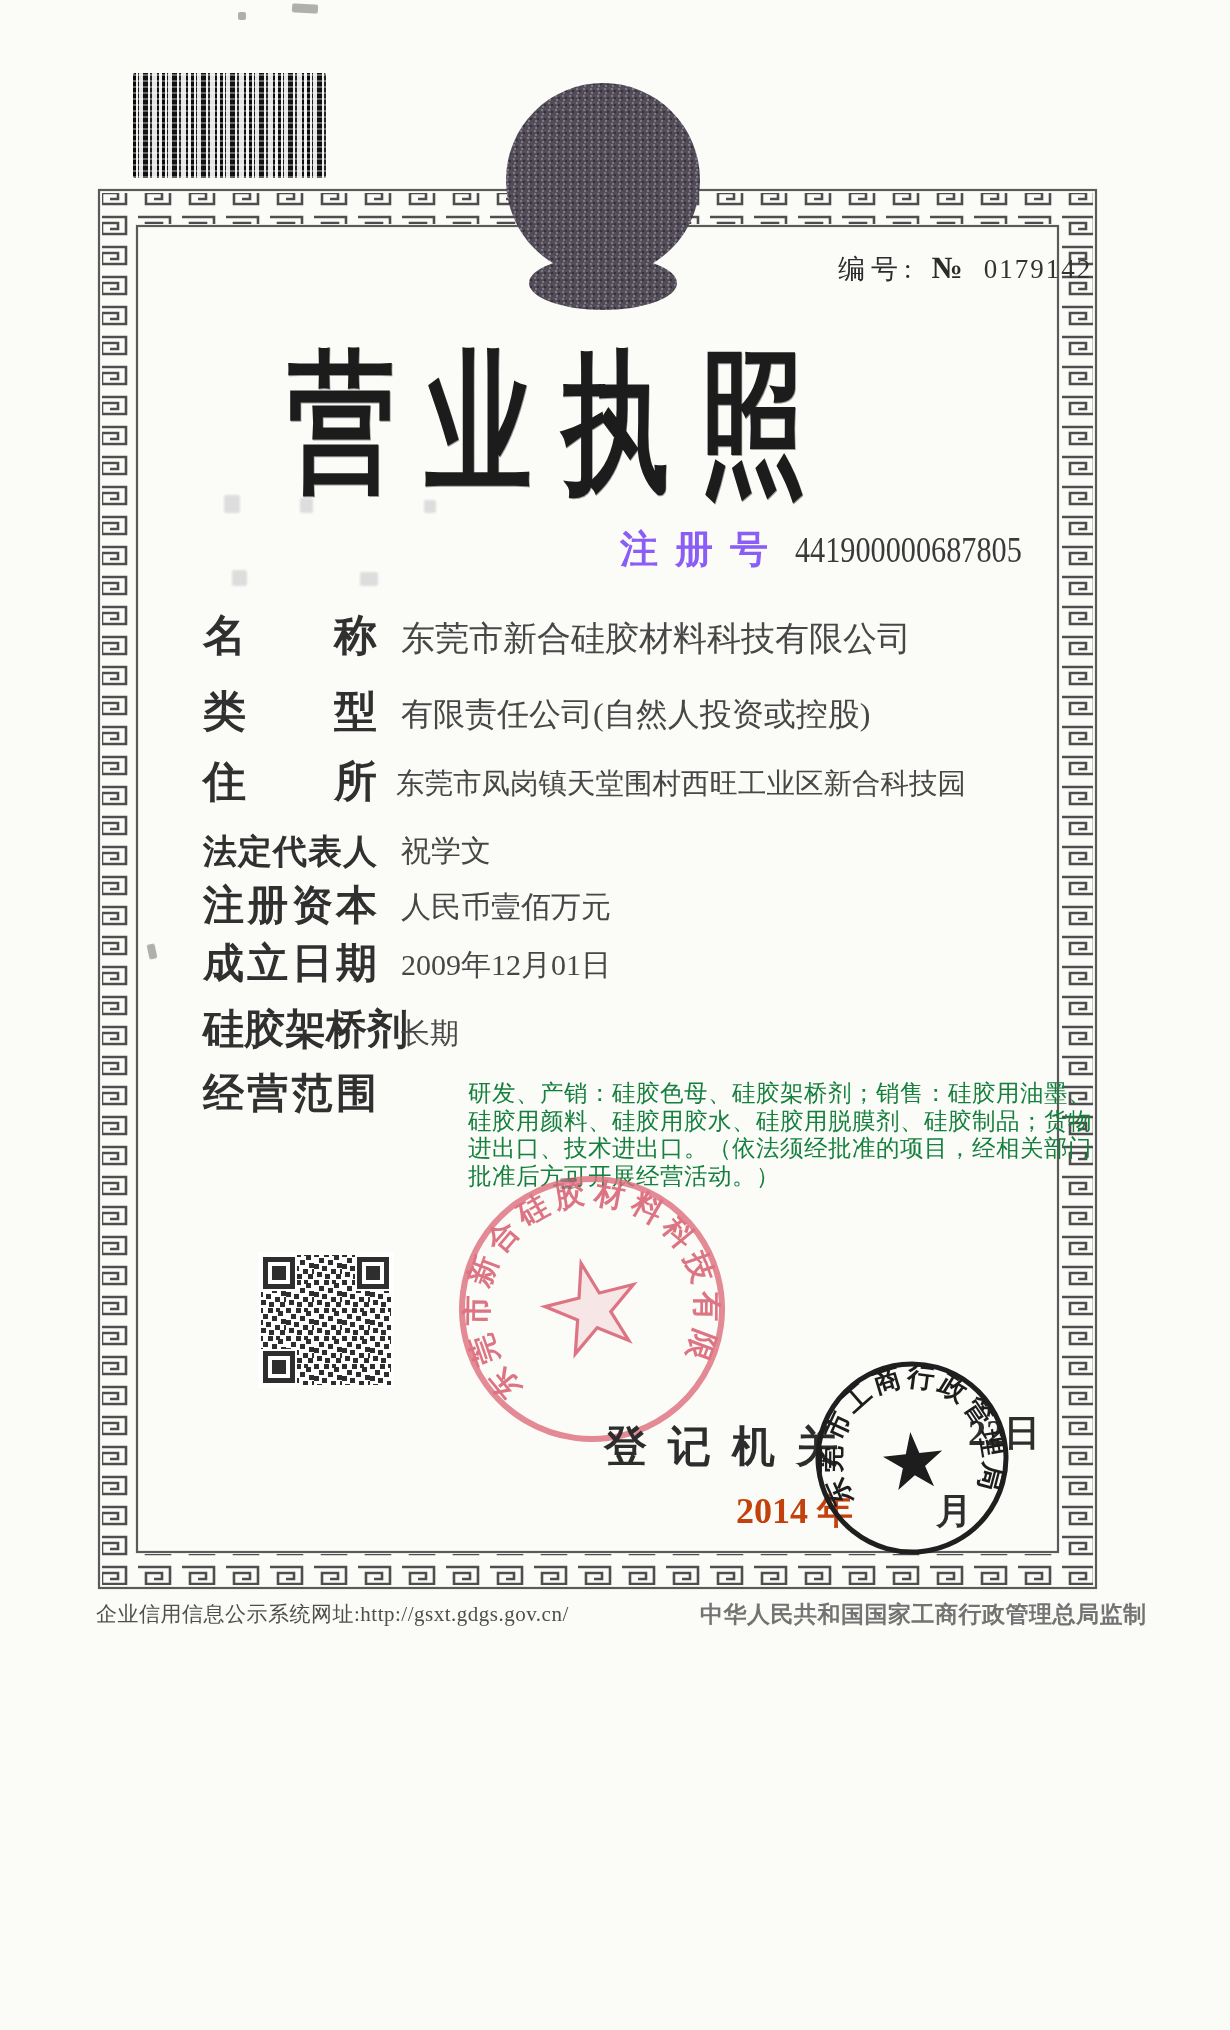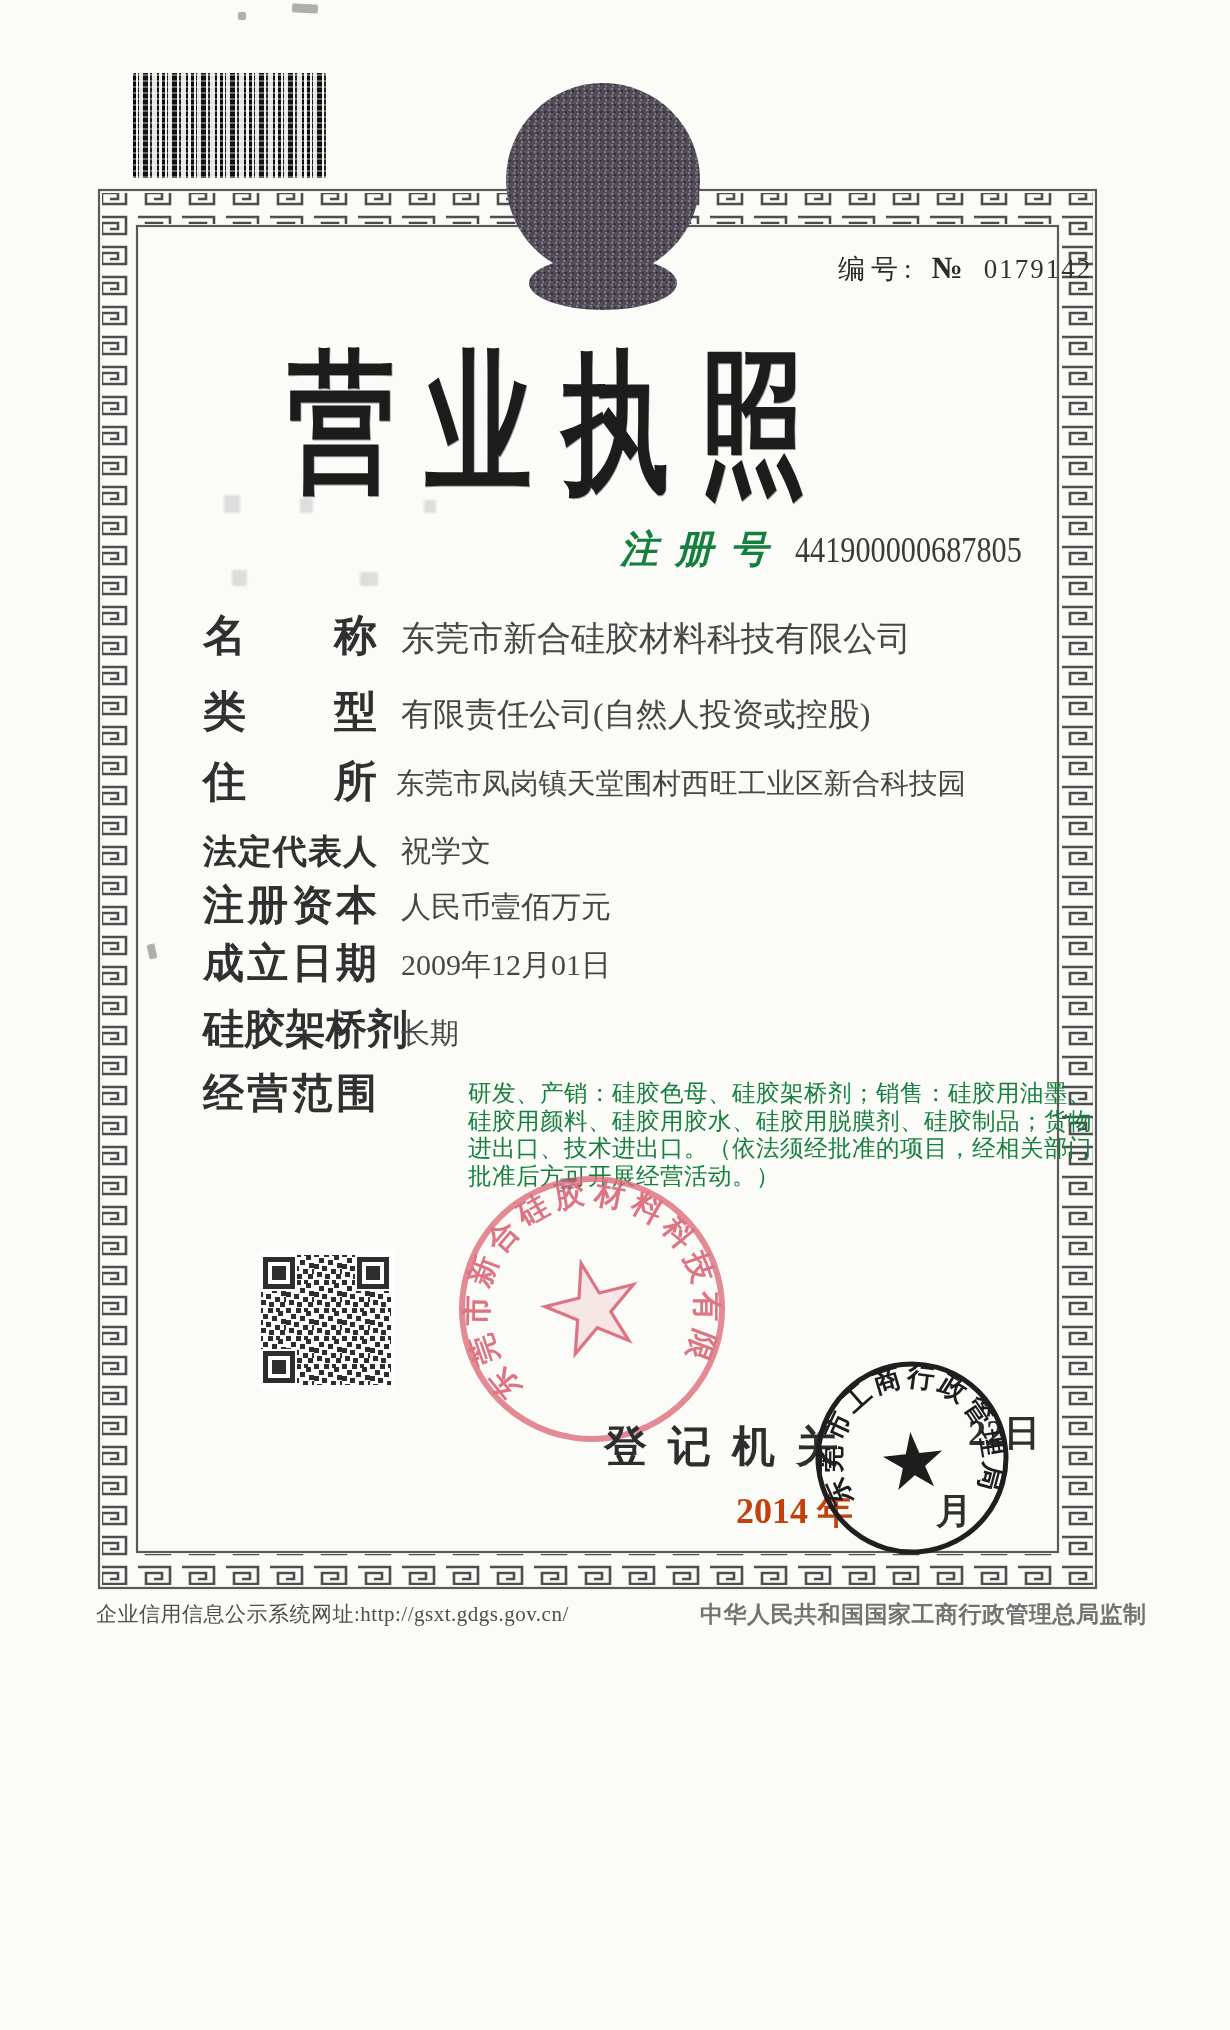--- a/index.html
+++ b/index.html
@@ -41,21 +41,21 @@
     left:288px;top:322px;
     font-size:152px;font-weight:900;color:#1c1c1c;
     font-family:"Liberation Sans", sans-serif;
     letter-spacing:44px;white-space:nowrap;
     transform:scaleX(.70);transform-origin:left top;
     text-shadow:1px 1px 0 rgba(60,60,60,.5);
   }
 
   
   .regline{left:620px;top:524px;white-space:nowrap;color:#3c3c3c;}
-  .regline .rlab{font-size:38px;letter-spacing:17px;font-weight:600;color:#15803d;font-style:italic;}
+  .regline .rlab{font-size:38px;letter-spacing:17px;font-weight:600;color:#8b5cf6;}
   .regline .rnum{display:inline-block;font-size:36px;letter-spacing:0;color:#3a3a3a;
     transform:scaleX(.84);transform-origin:left bottom;margin-left:6px;}
 
   
   .flabel{
     left:203px;width:174px;display:inline-block;
     font-weight:700;color:#303030;font-size:43px;
     text-align:justify;text-align-last:justify;white-space:nowrap;
     font-family:"Liberation Serif", serif;
   }

